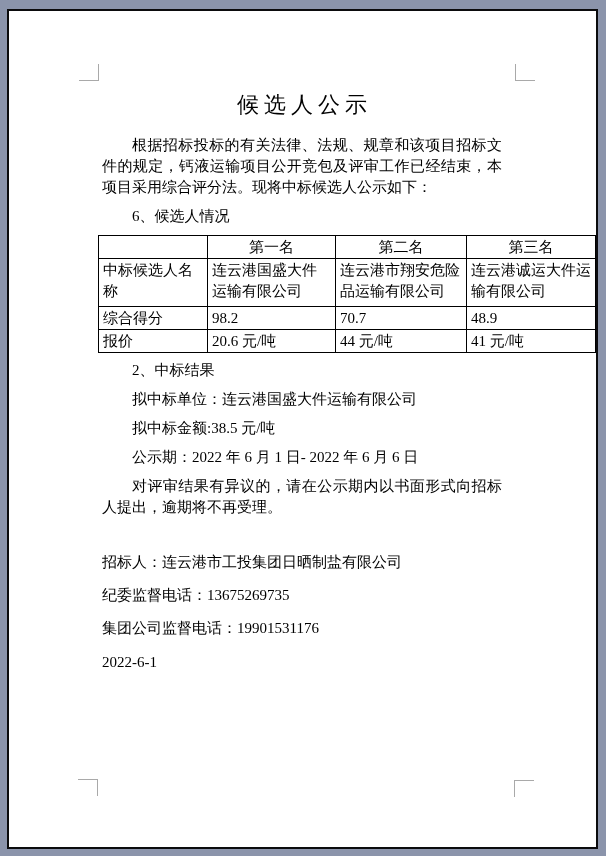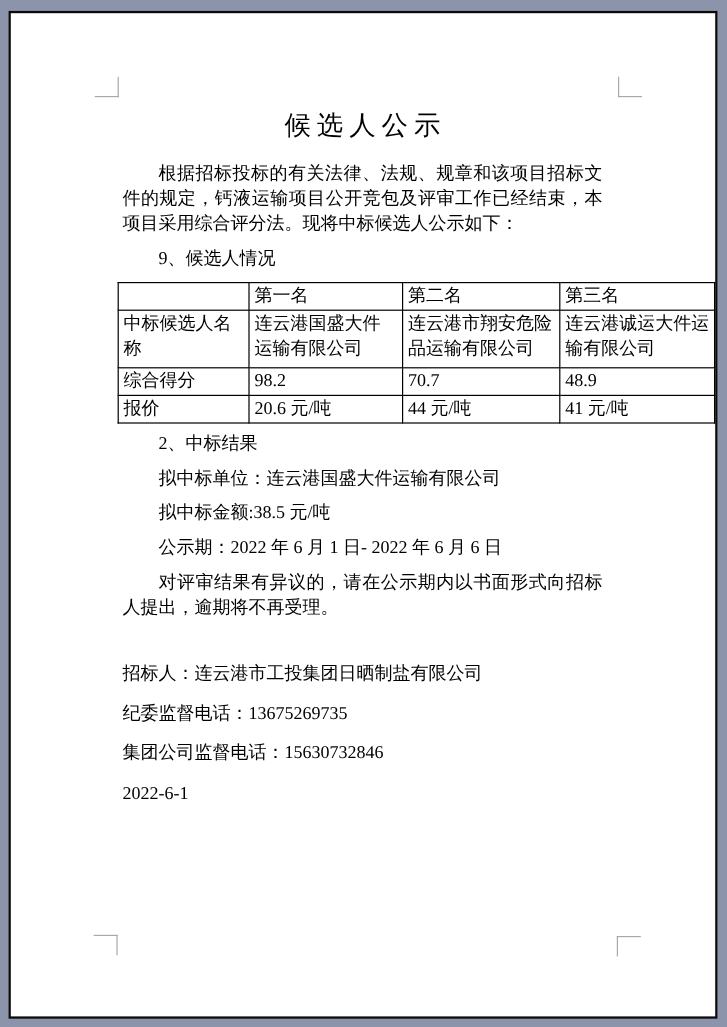--- a/index.html
+++ b/index.html
@@ -47,21 +47,21 @@
     table-layout: fixed;
     width: 497px;
   }
   table.candidates td {
     border: 1px solid #000;
     vertical-align: top;
     line-height: 21px;
     padding: 1px 4px 0 4px;
     overflow: hidden;
   }
-  table.candidates tr.hdr td { height: 23px; text-align: left; }
+  table.candidates tr.hdr td { height: 23px; text-align: center; }
   table.candidates tr.name td { height: 48px; }
   table.candidates tr.small td { height: 14px; }
   .sec2 { margin-top: 3px; }
   .contact { line-height: 25px; }
   .contact-first { margin-top: 24px; }
   .date-line { margin-top: 3px; text-align: left; }
 </style>
 </head>
 <body>
 
@@ -69,21 +69,21 @@
   <div class="crop tl"></div>
   <div class="crop tr"></div>
   <div class="crop bl"></div>
   <div class="crop br"></div>
 
   <div class="content">
     <h1 class="doc-title">候选人公示</h1>
 
     <p class="indent justify intro">根据招标投标的有关法律、法规、规章和该项目招标文件的规定，钙液运输项目公开竞包及评审工作已经结束，本项目采用综合评分法。现将中标候选人公示如下：</p>
 
-    <p class="indent">9、候选人情况</p>
+    <p class="indent">6、候选人情况</p>
 
     <table class="candidates">
       <colgroup>
         <col style="width:109px">
           <col style="width:128px">
           <col style="width:131px">
           <col style="width:129px">
       </colgroup>
       <tbody>
         <tr class="hdr">
@@ -114,17 +114,17 @@
     </table>
 
     <p class="indent sec2">2、中标结果</p>
     <p class="indent">拟中标单位：连云港国盛大件运输有限公司</p>
     <p class="indent">拟中标金额:38.5 元/吨</p>
     <p class="indent">公示期：2022 年 6 月 1 日- 2022 年 6 月 6 日</p>
     <p class="indent justify">对评审结果有异议的，请在公示期内以书面形式向招标人提出，逾期将不再受理。</p>
 
     <p class="contact contact-first">招标人：连云港市工投集团日晒制盐有限公司</p>
     <p class="contact">纪委监督电话：13675269735</p>
-    <p class="contact">集团公司监督电话：15630732846</p>
+    <p class="contact">集团公司监督电话：19901531176</p>
 
     <p class="date-line">2022-6-1</p>
   </div>
 </div>
 
 </body></html>

